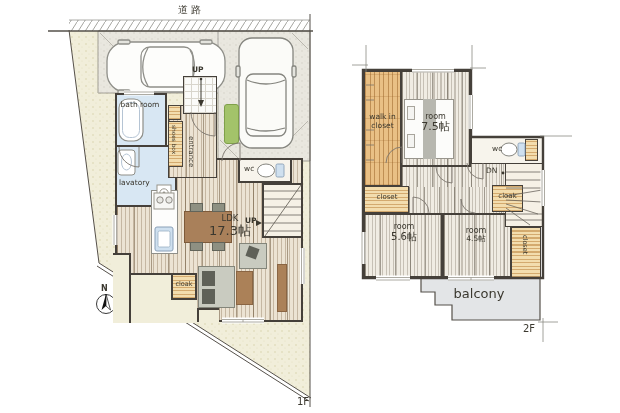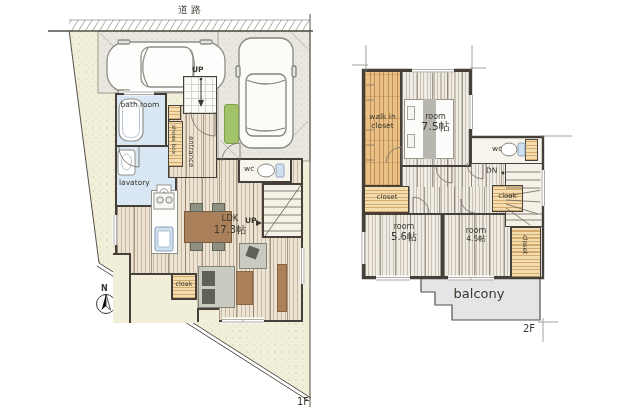--- a/index.html
+++ b/index.html
@@ -242,21 +242,21 @@
   <div class="lbl big" style="left:178px;top:4px;letter-spacing:3px">道路</div>
   <div class="lbl" style="left:192px;top:66px;font-weight:bold">UP</div>
   <div class="lbl ctr" style="left:120px;top:101px;width:40px">bath room</div>
   <div class="lbl" style="left:119px;top:179px">lavatory</div>
   <div class="lbl vert" style="left:170px;top:125px;font-size:5.8px;height:40px">shoes box</div>
   <div class="lbl vert" style="left:187px;top:136px;font-size:7px;height:42px">entrance</div>
   <div class="lbl" style="left:244px;top:165px">wc</div>
   <div class="lbl" style="left:245px;top:217px;font-weight:bold">UP</div>
   <div class="lbl ctr" style="left:206px;top:214px;width:48px;font-size:8.5px">
     <span style="display:block">LDK</span>
-    <span style="display:block;font-size:10px">17.3帖</span>
+    <span style="display:block;font-size:13px">17.3帖</span>
   </div>
   <div class="lbl ctr" style="left:171px;top:281px;width:26px;font-size:6.5px">cloak</div>
   <div class="lbl" style="left:101px;top:284px;font-weight:bold;font-size:8px">N</div>
   <div class="lbl big" style="left:297px;top:396px">1F</div>
 
   <div class="lbl ctr" style="left:364px;top:113px;width:37px">walk in closet</div>
   <div class="lbl ctr" style="left:413px;top:112px;width:45px;font-size:8px">
     <span style="display:block">room</span>
     <span style="display:block;font-size:11px">7.5帖</span>
   </div>

